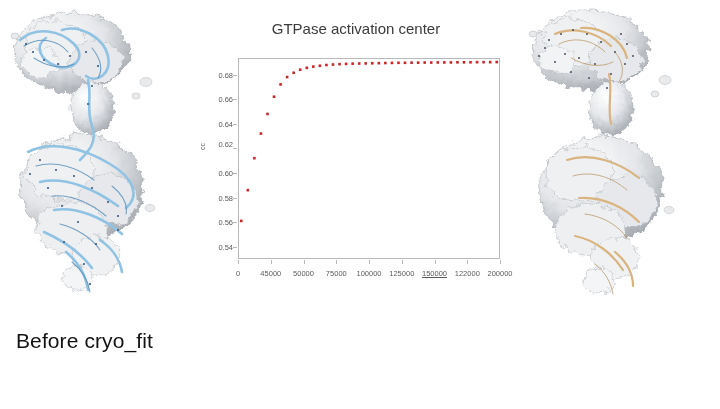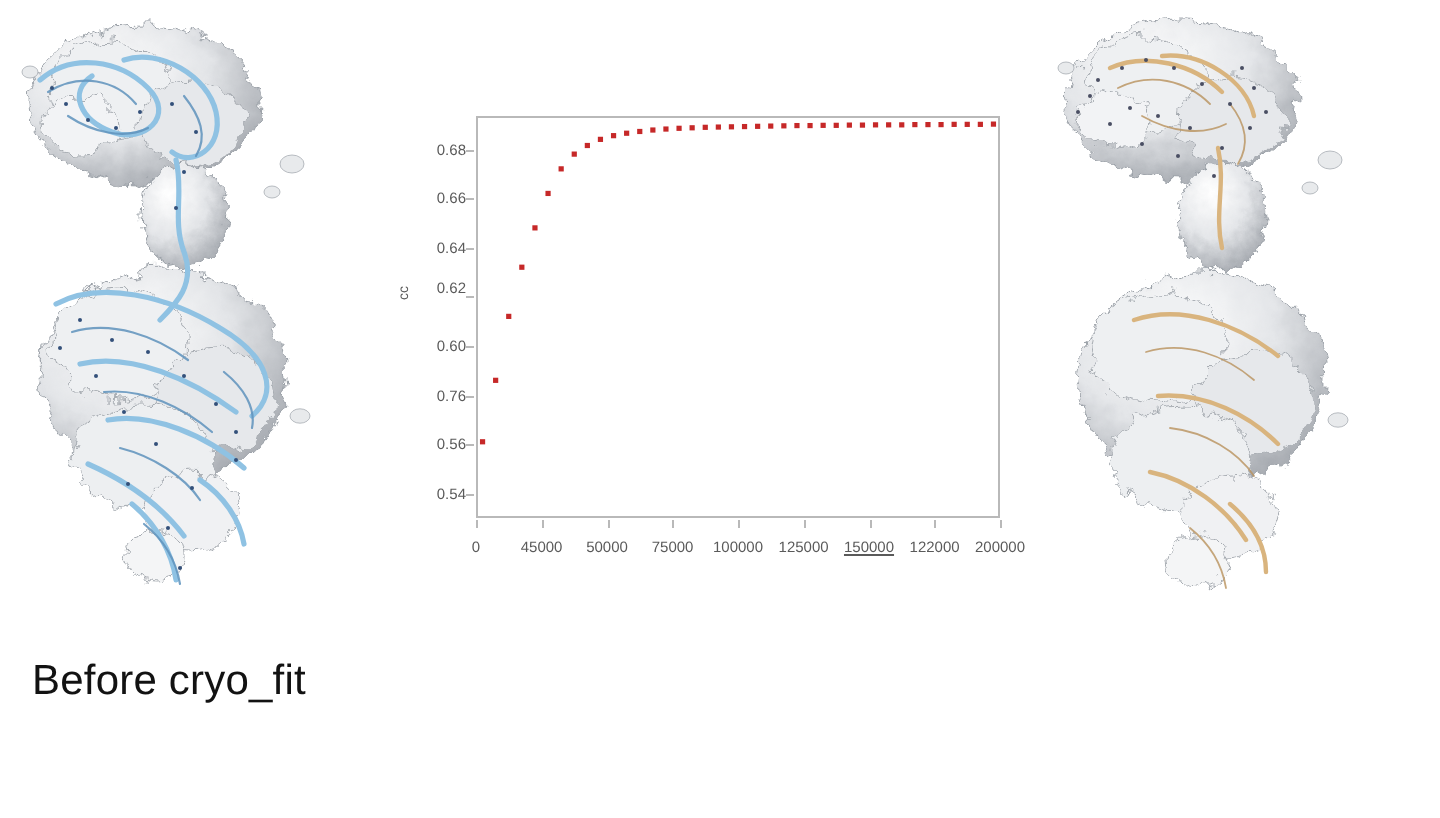--- a/index.html
+++ b/index.html
@@ -231,29 +231,30 @@
     </svg>
   </div>
 
   <div class="caption">
     <span>Before </span><span class="ital">cryo_fit</span>
   </div>
 </div>
 
 <div class="chart-wrap">
 
+  <div class="chart-title">GTPase activation center</div>
 
   <div class="plot-frame"></div>
 
   <div class="ytick-col">
       <div class="tick-y" style="top: 188.7px;">0.54</div>
       <div style="position: absolute; right: -4px; width: 4px; height: 1px; background: rgb(185, 185, 185); top: 188.7px;"></div>
       <div class="tick-y" style="top: 164.1px;">0.56</div>
       <div style="position: absolute; right: -4px; width: 4px; height: 1px; background: rgb(185, 185, 185); top: 164.1px;"></div>
-      <div class="tick-y" style="top: 139.5px;">0.76</div>
+      <div class="tick-y" style="top: 139.5px;">0.58</div>
       <div style="position: absolute; right: -4px; width: 4px; height: 1px; background: rgb(185, 185, 185); top: 139.5px;"></div>
       <div class="tick-y" style="top: 114.9px;">0.60</div>
       <div style="position: absolute; right: -4px; width: 4px; height: 1px; background: rgb(185, 185, 185); top: 114.9px;"></div>
       <div class="tick-y" style="top: 86px;">0.62</div>
       <div style="position: absolute; right: -4px; width: 4px; height: 1px; background: rgb(185, 185, 185); top: 90.4px;"></div>
       <div class="tick-y" style="top: 65.8px;">0.64</div>
       <div style="position: absolute; right: -4px; width: 4px; height: 1px; background: rgb(185, 185, 185); top: 65.8px;"></div>
       <div class="tick-y" style="top: 41.2px;">0.66</div>
       <div style="position: absolute; right: -4px; width: 4px; height: 1px; background: rgb(185, 185, 185); top: 41.2px;"></div>
       <div class="tick-y" style="top: 16.6px;">0.68</div>

